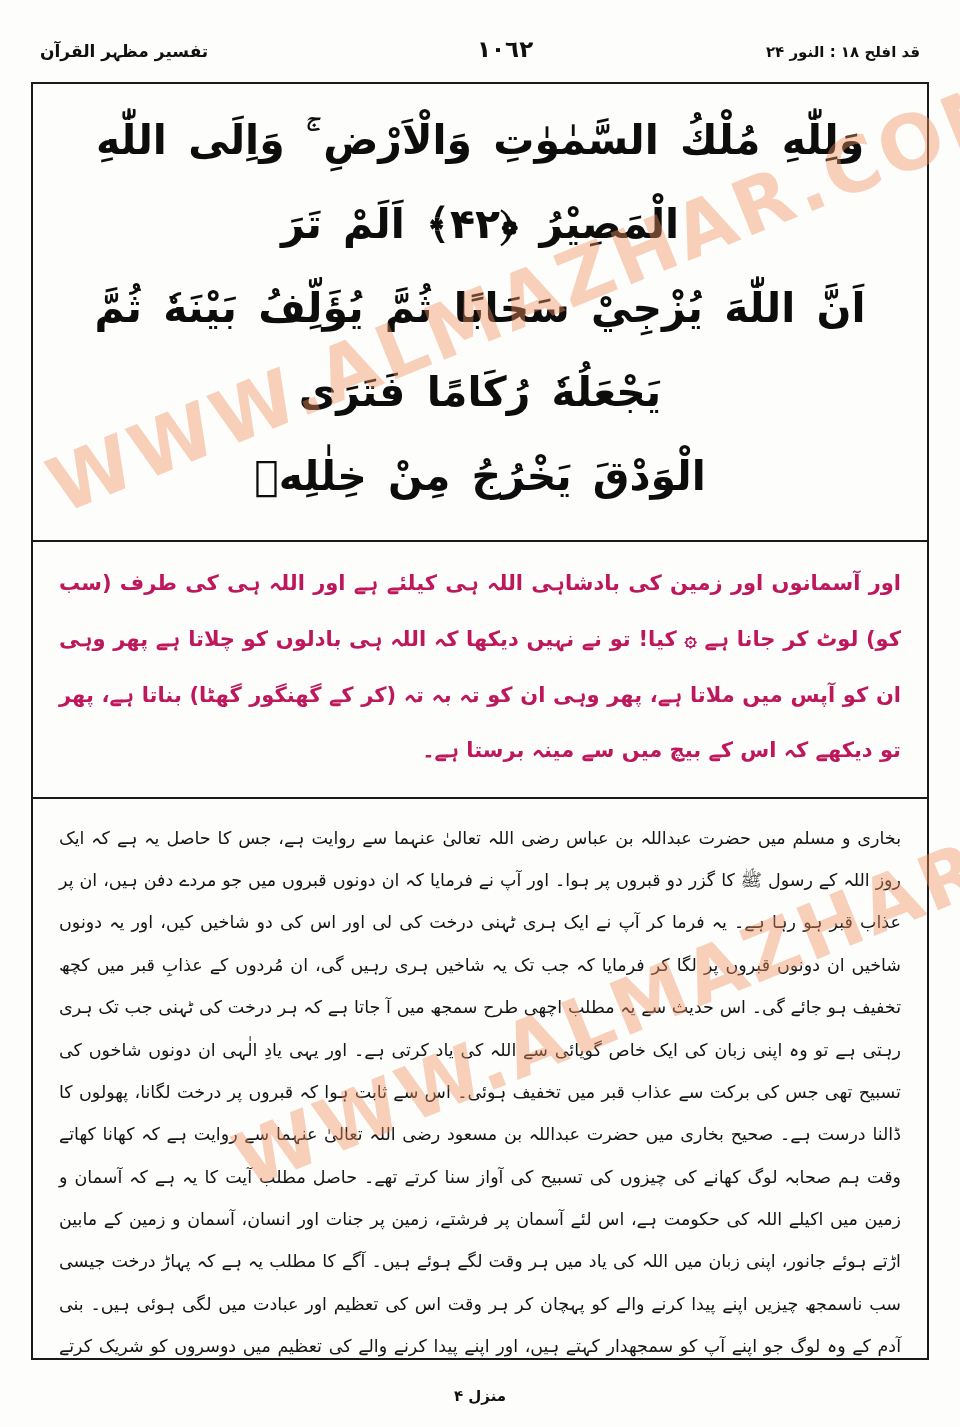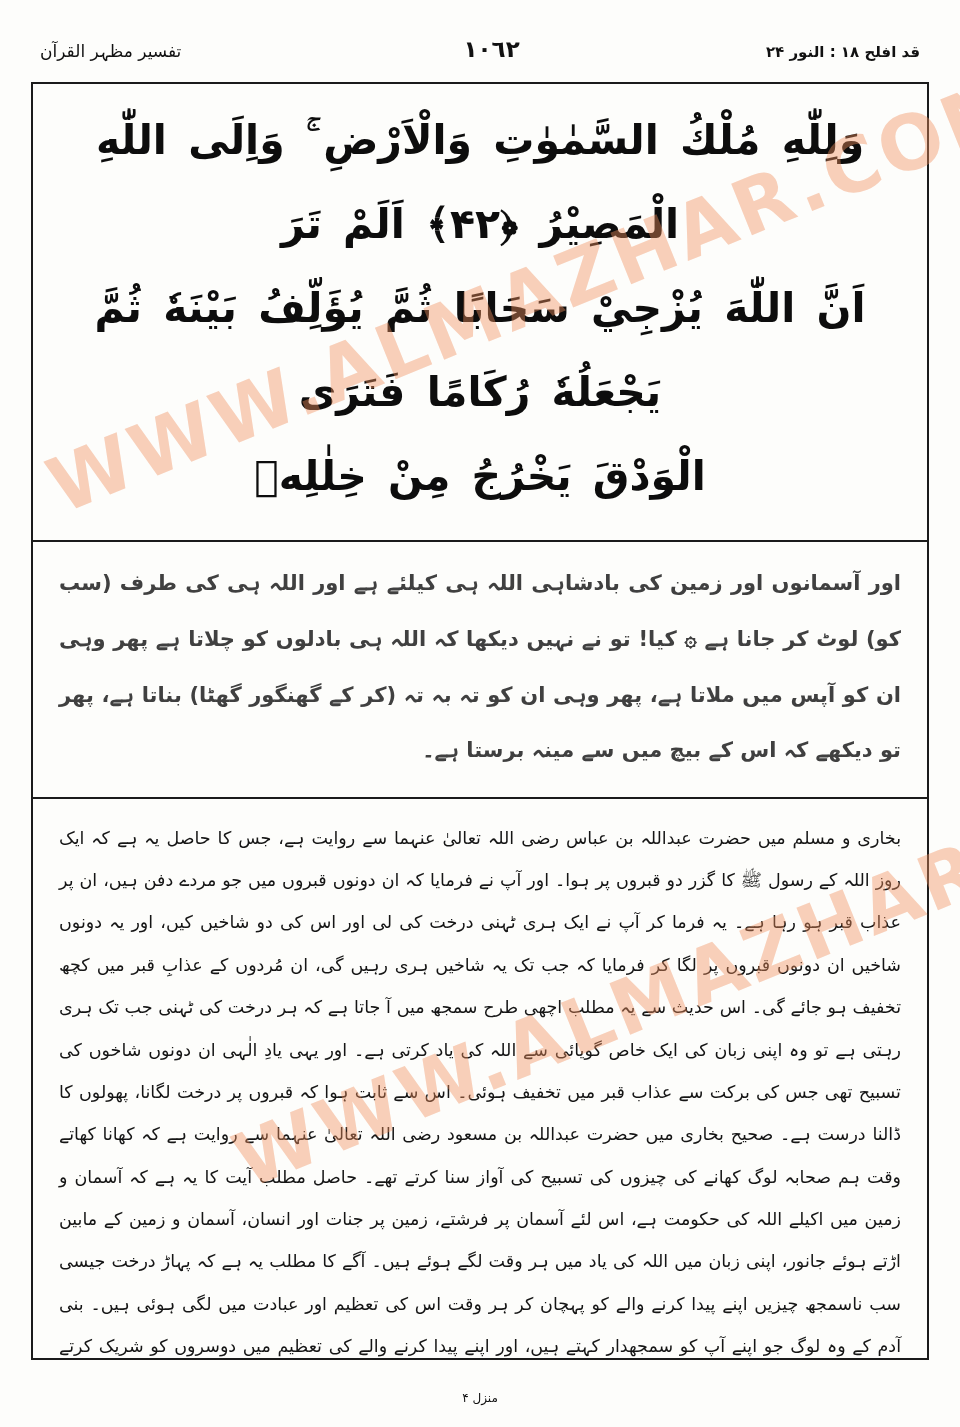--- a/index.html
+++ b/index.html
@@ -39,21 +39,21 @@
   }
   .page-number {
     font-size: 23px;
     font-weight: bold;
     letter-spacing: 3px;
     transform: translateX(18px);
     text-align: right;
   }
   .book-title {
     font-size: 17px;
-    font-weight: normal;
+    font-weight: bold;
   }
 
   
   .content-frame {
     position: absolute;
     top: 82px;
     left: 31px;
     right: 31px;
     bottom: 67px;
     border: 2px solid #1b1b1b;
@@ -81,21 +81,21 @@
     border-bottom: 2px solid #1b1b1b;
     padding: 14px 26px 18px 26px;
     direction: rtl;
   }
   .translation-text {
     margin: 0;
     font-size: 21px;
     font-weight: bold;
     line-height: 2.65;
     text-align: justify;
-    color: #404040;
+    color: #be185d;
   }
 
   .commentary-block {
     flex: 1;
     padding: 18px 26px 10px 26px;
     direction: rtl;
     overflow: hidden;
   }
   .commentary-para {
     margin: 0 0 4px 0;
@@ -105,22 +105,22 @@
     color: #151515;
   }
 
   
   .page-footer {
     position: absolute;
     bottom: 22px;
     left: 0;
     right: 0;
     text-align: center;
-    font-size: 12px;
-    font-weight: normal;
+    font-size: 15px;
+    font-weight: bold;
   }
 
   
   .watermark {
     position: absolute;
     white-space: nowrap;
     font-weight: bold;
     font-size: 76px;
     letter-spacing: 4px;
     color: rgba(240, 143, 92, 0.42);

